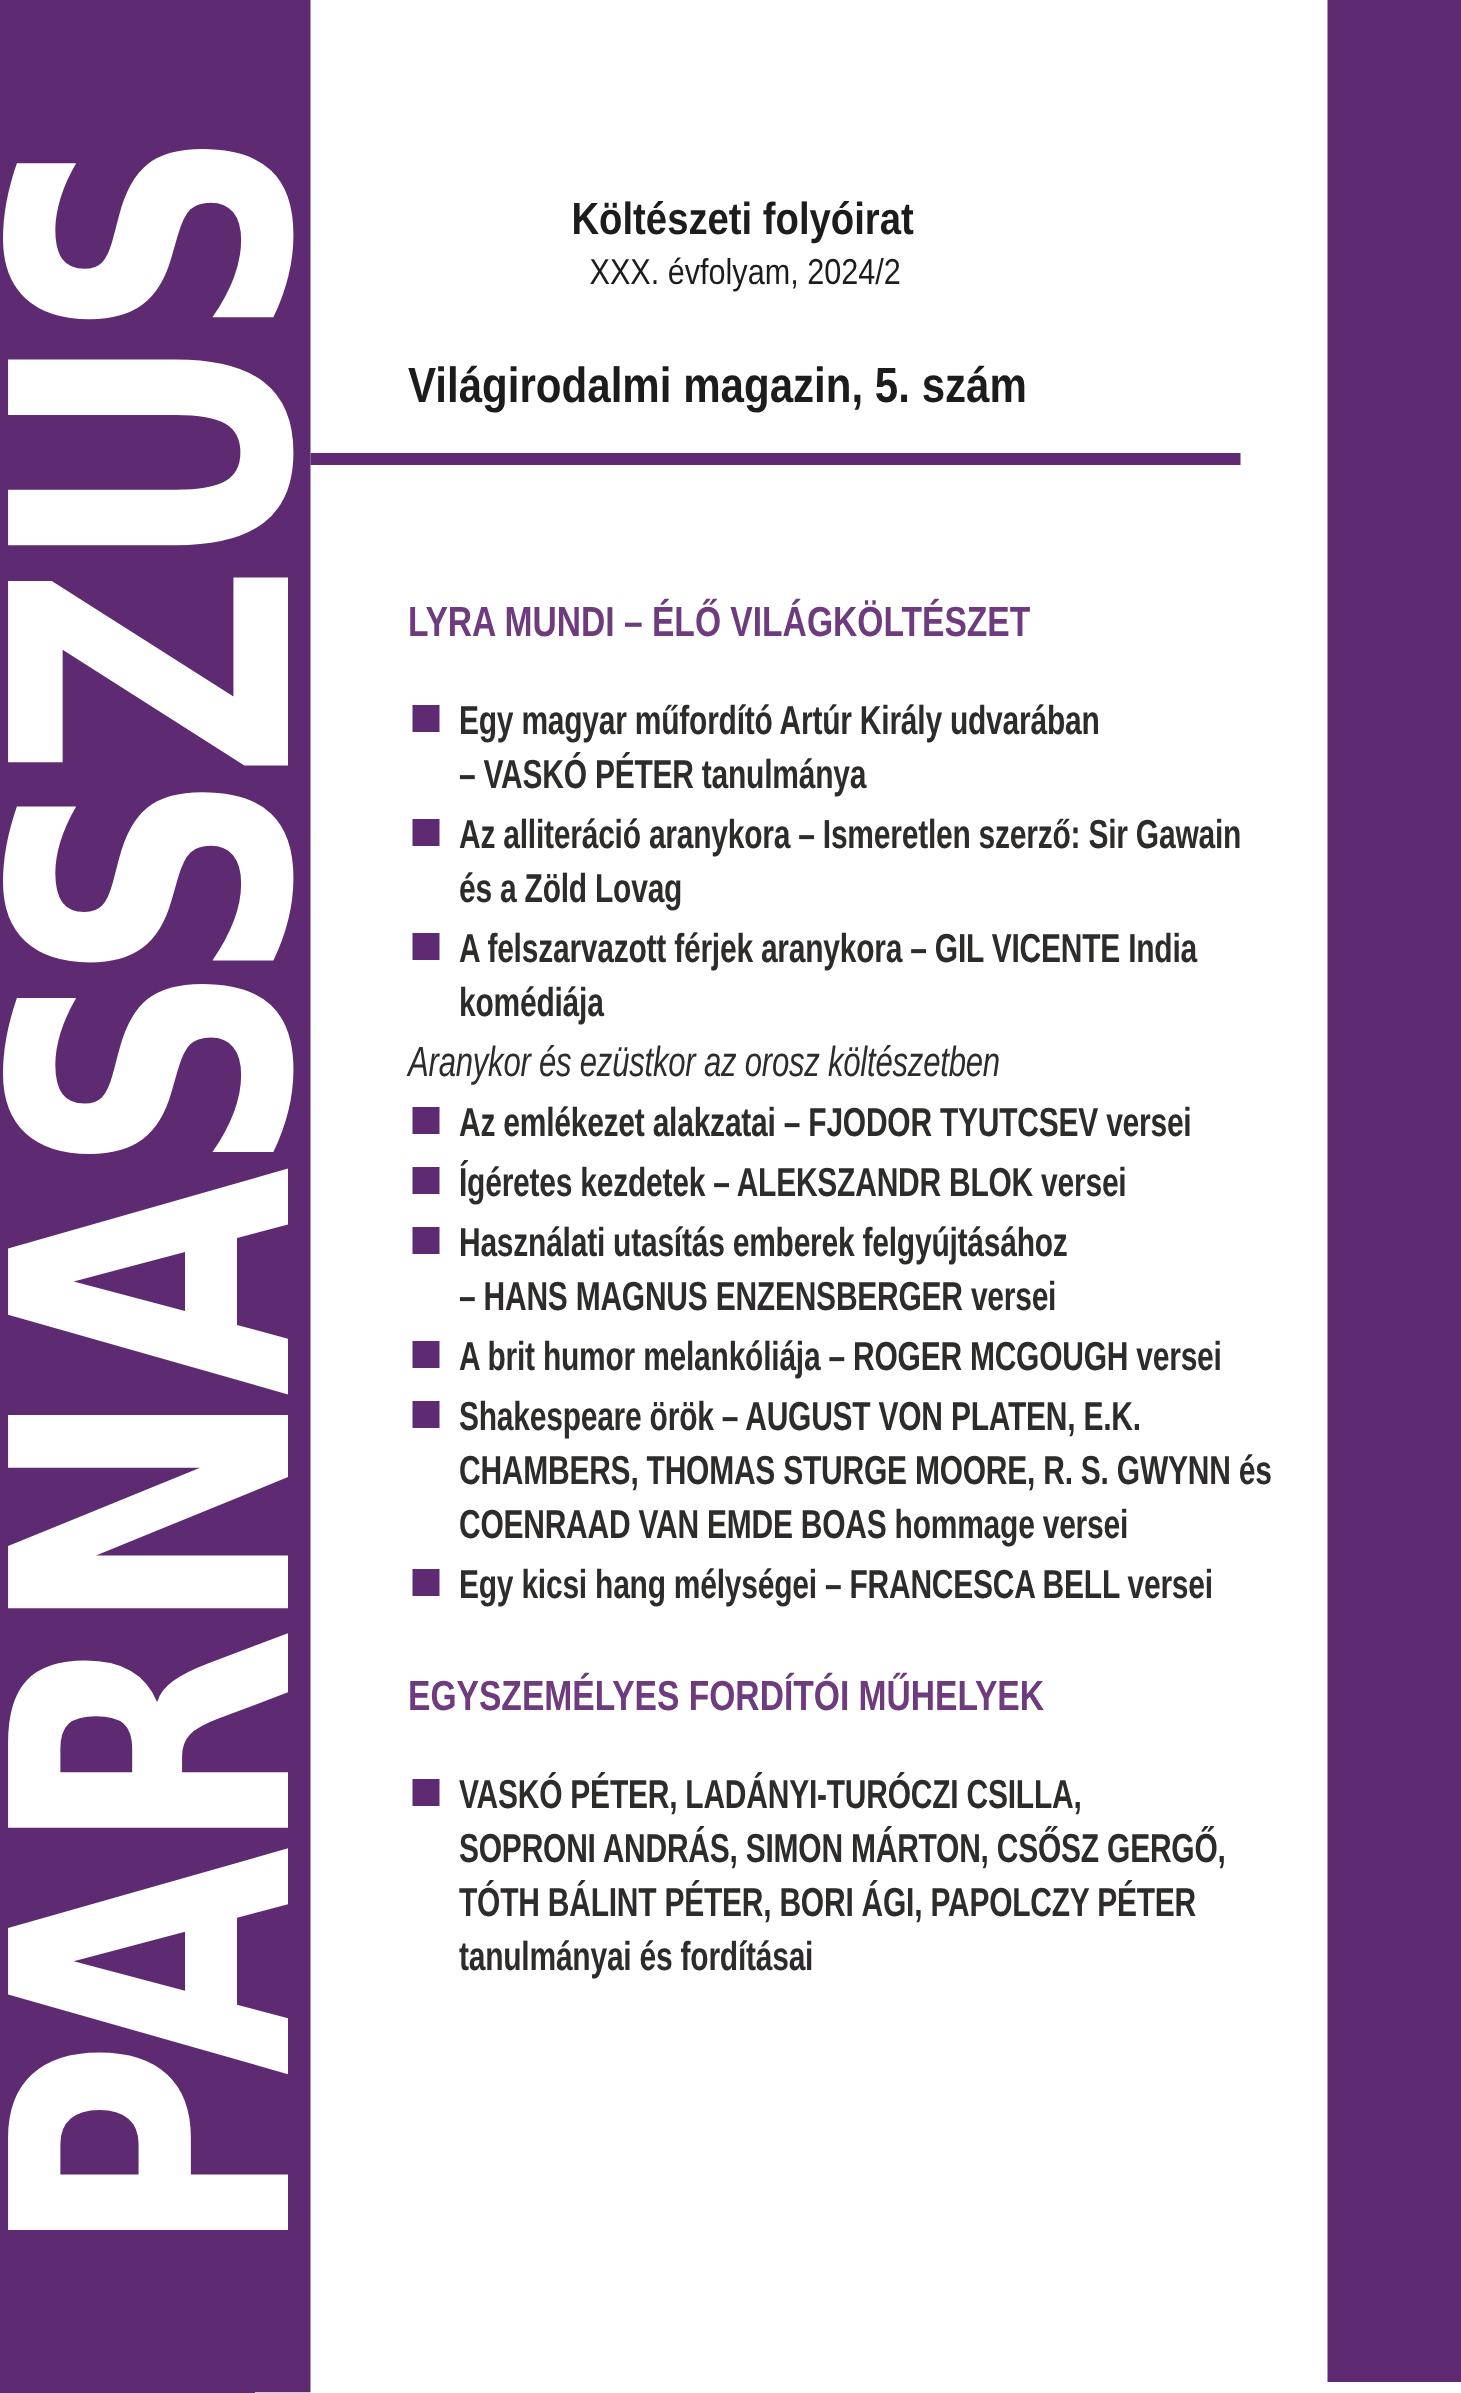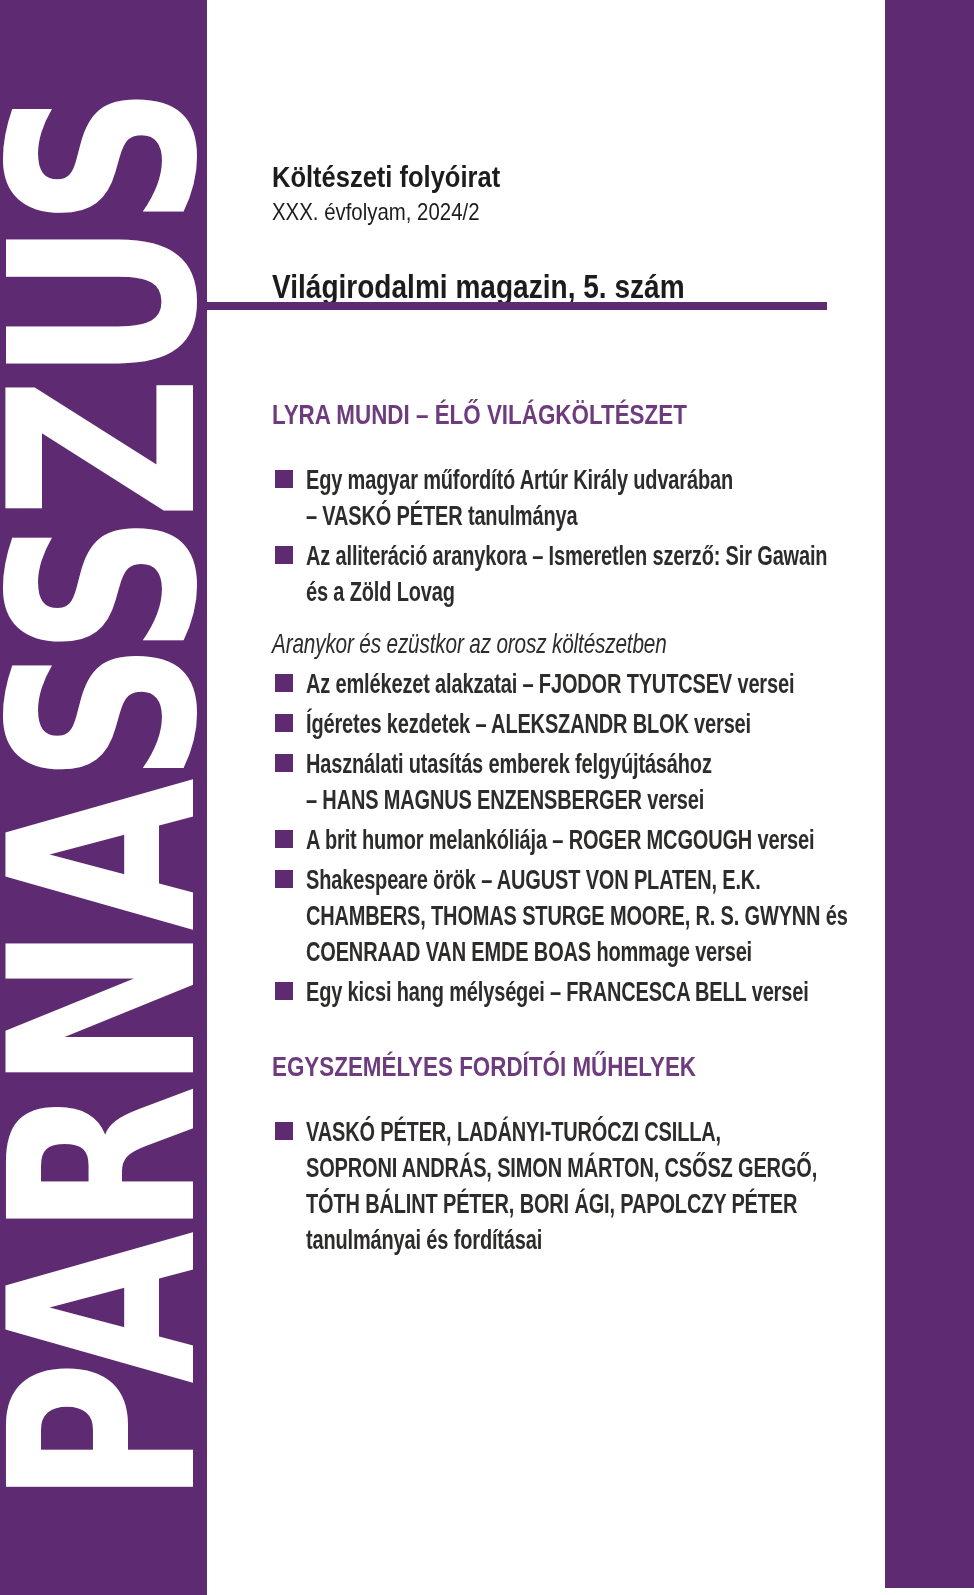--- a/index.html
+++ b/index.html
@@ -31,21 +31,21 @@
     font-weight:700;font-size:256px;letter-spacing:-7px;
     color:#ffffff;white-space:pre;
     transform:scaleX(0.77);transform-origin:50% 50%;
   }
   
   .right-bar{
     position:absolute;left:885px;top:0;width:89px;height:1588px;
     background:var(--purple);
   }
   
-  .header{position:absolute;left:272px;top:158px;color:var(--text);}
+  .header{position:absolute;left:272px;top:128px;color:var(--text);text-align:center;}
   .condense{display:inline-block;white-space:pre;transform-origin:0 50%;}
   .hdr1 .condense{font-size:30px;font-weight:700;line-height:38px;transform:scaleX(0.85);color:#1d1c1c;}
   .hdr2 .condense{font-size:24px;font-weight:400;line-height:32px;transform:scaleX(0.85);color:#1d1c1c;}
   .hdr3{margin-top:38px;}
   .hdr3 .condense{font-size:33px;font-weight:700;line-height:42px;transform:scaleX(0.85);color:#1d1c1c;}
   .rule{
     position:absolute;left:207px;top:302px;width:620px;height:8px;
     background:var(--purple);
   }
   
@@ -62,21 +62,21 @@
   }
   .bullet{
     flex:0 0 auto;width:18px;height:18px;margin:8px 13px 0 3px;
     background:var(--purple);
   }
   .item-text{
     font-size:27px;font-weight:700;line-height:36px;
     letter-spacing:-0.2px;color:var(--text);
     white-space:pre;transform:scaleX(0.74);transform-origin:0 0;
   }
-  .toc-item.subhead{margin-top:16px;margin-bottom:4px;}
+  .toc-item.subhead{margin-top:4px;margin-bottom:4px;}
   .toc-item.subhead .item-text{
     font-style:italic;font-weight:400;font-size:28px;
   }
 </style>
 </head>
 <body>
 
 <div class="brand-block">
   <div class="brand-word">
     <span class="brand-text">PARNASSZUS</span>
@@ -102,20 +102,25 @@
     <div class="item-text">Egy magyar műfordító Artúr Király udvarában
 – VASKÓ PÉTER tanulmánya</div>
   </div>
 
   <div class="toc-item">
     <span class="bullet"></span>
     <div class="item-text">Az alliteráció aranykora – Ismeretlen szerző: Sir Gawain
 és a Zöld Lovag</div>
   </div>
 
+  <div class="toc-item">
+    <span class="bullet"></span>
+    <div class="item-text">A felszarvazott férjek aranykora – GIL VICENTE India
+komédiája</div>
+  </div>
 
   <div class="toc-item subhead">
 
     <div class="item-text">Aranykor és ezüstkor az orosz költészetben</div>
   </div>
 
   <div class="toc-item">
     <span class="bullet"></span>
     <div class="item-text">Az emlékezet alakzatai – FJODOR TYUTCSEV versei</div>
   </div>

